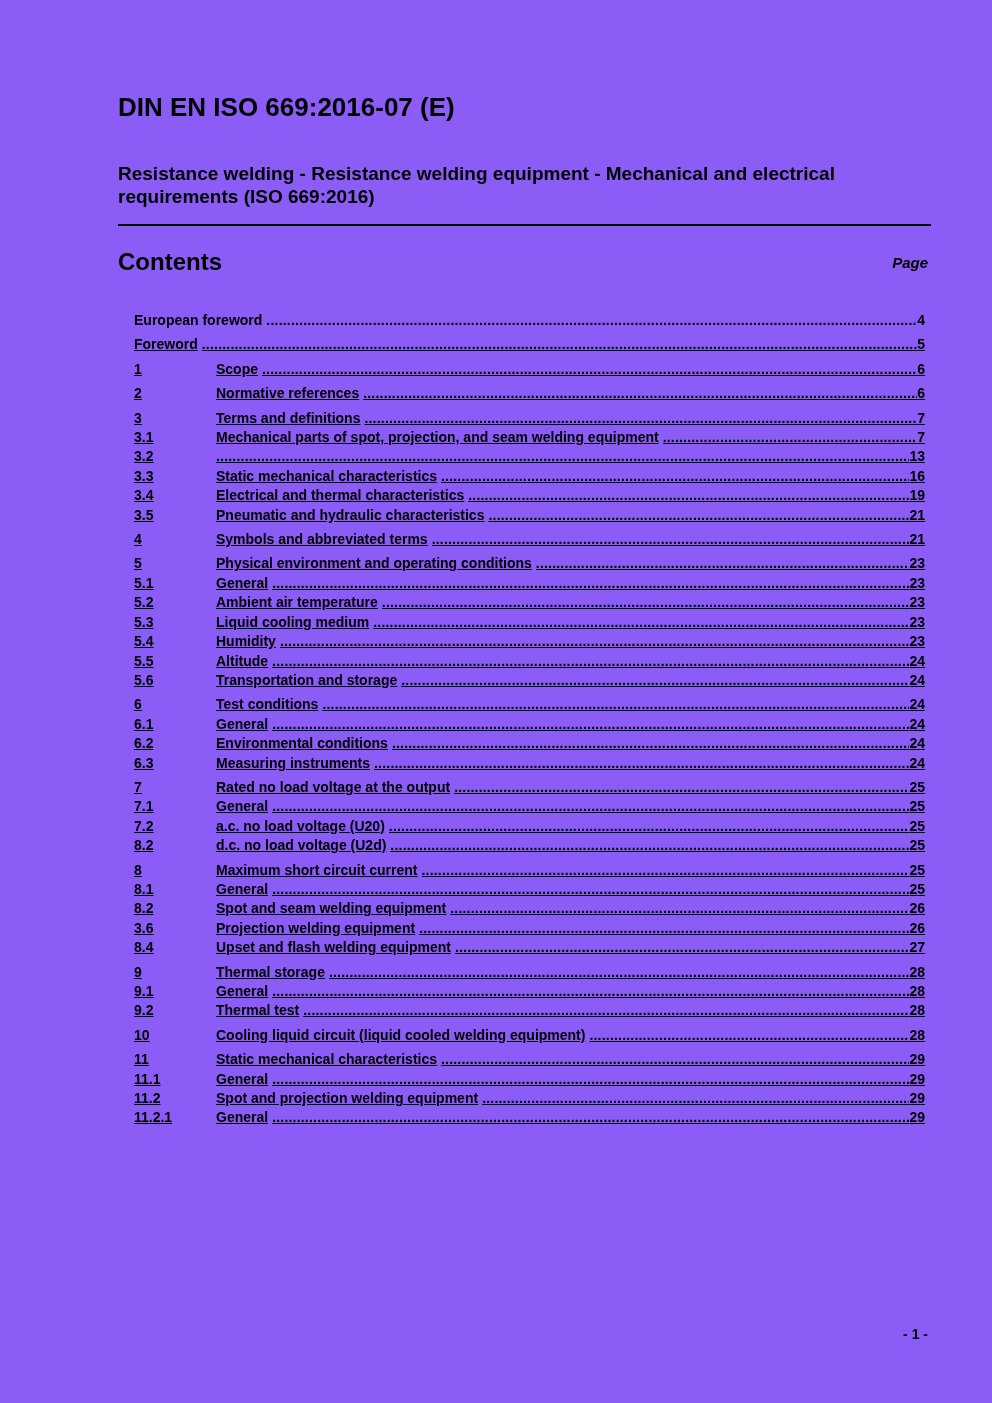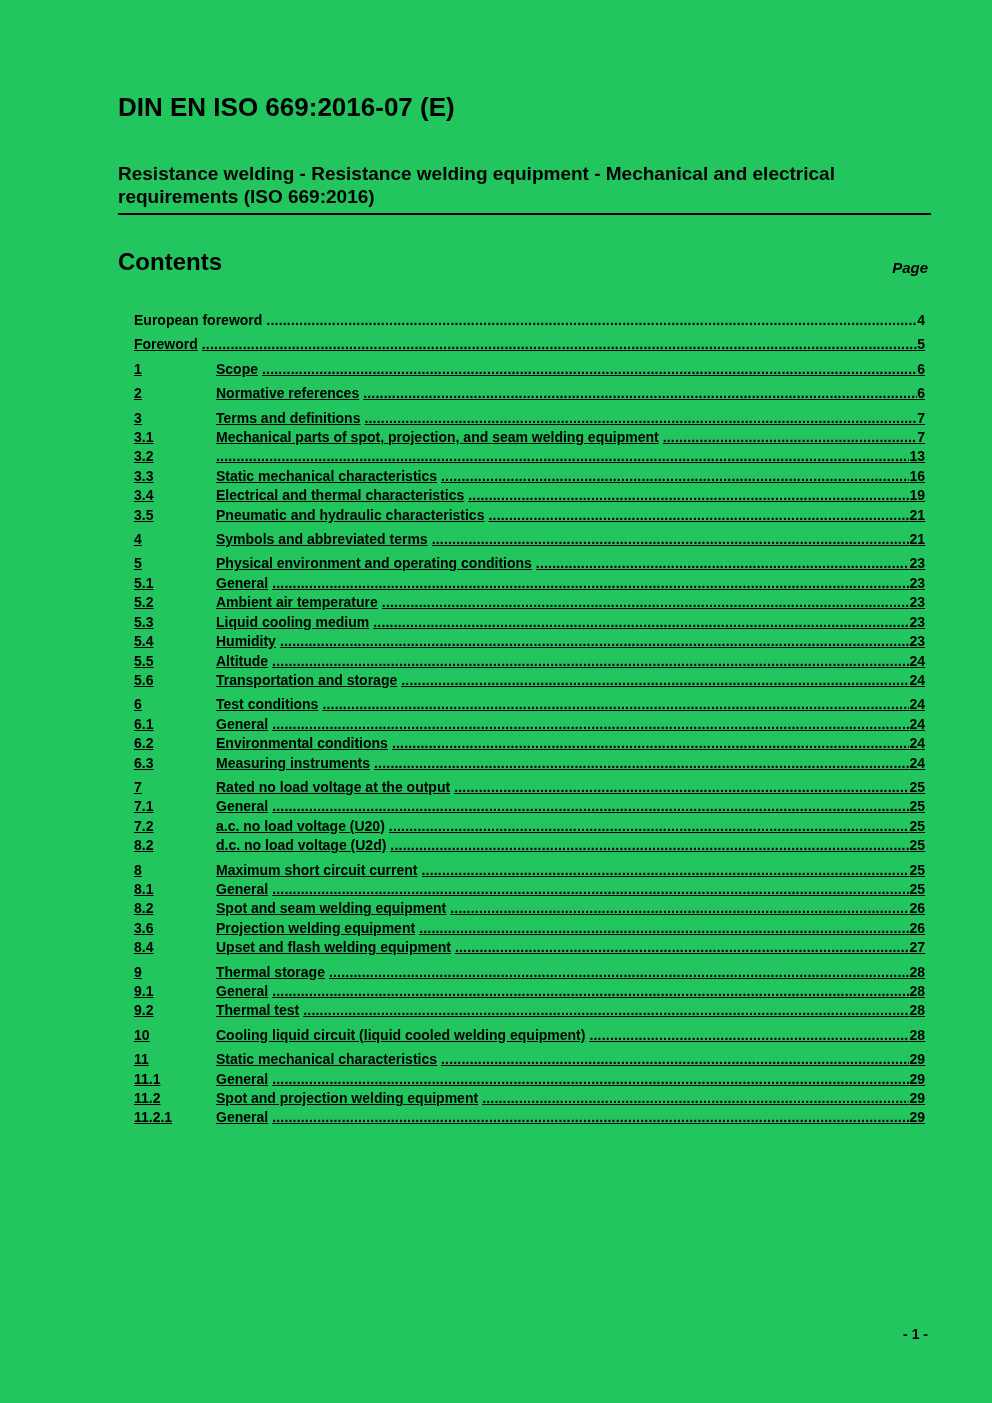--- a/index.html
+++ b/index.html
@@ -4,54 +4,54 @@
 <style>
   html, body {
     margin: 0;
     padding: 0;
     background: #ffffff;
   }
   .page {
     position: relative;
     width: 992px;
     height: 1403px;
-    background: #22c55e;
+    background: #8b5cf6;
     color: #000000;
     font-family: "Liberation Sans", sans-serif;
     font-weight: 700;
     overflow: hidden;
   }
   .doc-title {
     position: absolute;
     left: 118px;
     top: 92px;
     font-size: 26px;
     line-height: 30px;
     white-space: nowrap;
   }
   .doc-subtitle-wrap {
     position: absolute;
     left: 118px;
     top: 162px;
     width: 813px;
     border-bottom: 2px solid #000000;
-    padding-bottom: 5px;
+    padding-bottom: 16px;
   }
   .doc-subtitle {
     font-size: 19px;
     line-height: 23px;
   }
   .contents-row {
     position: absolute;
     left: 118px;
     top: 248px;
     width: 810px;
     display: flex;
     justify-content: space-between;
-    align-items: flex-end;
+    align-items: center;
   }
   .contents-heading { font-size: 24px; }
   .page-label { font-size: 15px; font-style: italic; }
   .toc {
     position: absolute;
     left: 118px;
     top: 311px;
     width: 807px;
     font-size: 14px;
     line-height: 19.4px;

